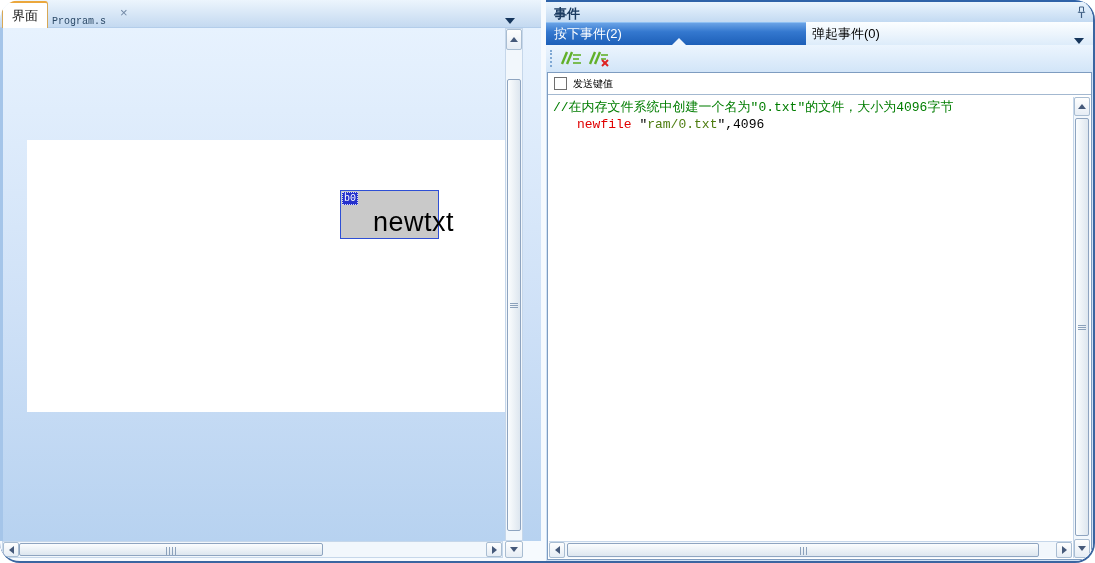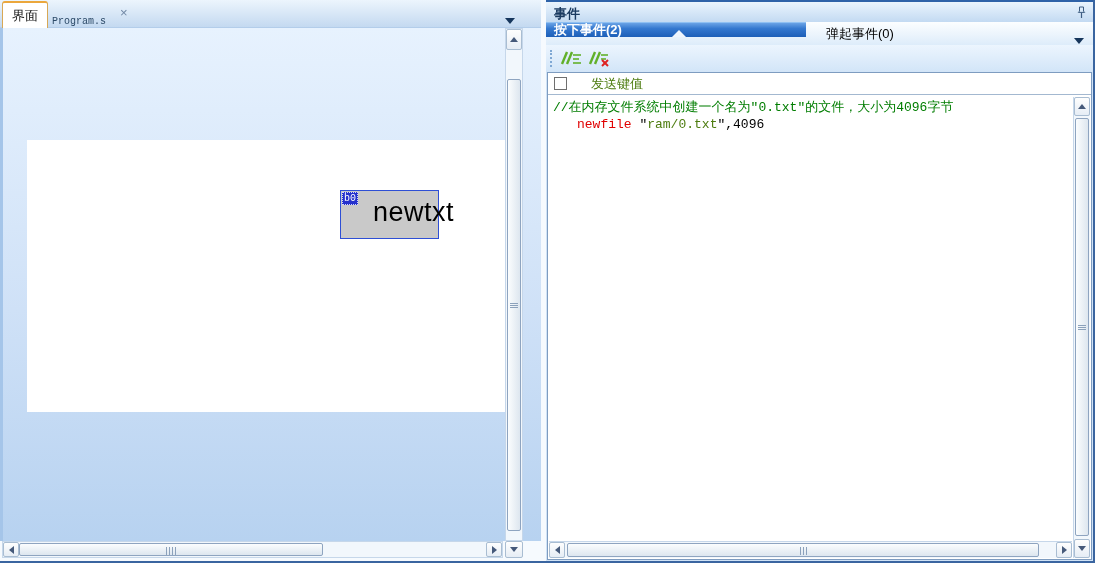--- a/index.html
+++ b/index.html
@@ -1,39 +1,39 @@
 <!DOCTYPE html>
 <html><head>
 <meta charset="utf-8">
 <style>
   * { margin:0; padding:0; box-sizing:border-box; }
   body { font-family:"Liberation Sans", sans-serif; background:#fff; }
   .app { position:relative; width:1095px; height:563px; background:#f6fafe; overflow:hidden;
-         border-right:2px solid #3a65a0; border-bottom:2px solid #3a65a0; }
+         border-right:2px solid #3a65a0; border-bottom:2px solid #3a65a0;border-radius:20px; }
 
   
   .left-panel { position:absolute; left:0; top:0; width:541px; height:561px; }
   .lp-tabbar { position:relative; height:28px; background:linear-gradient(180deg,#ecf5fd 0%,#c4d9f0 100%);
                border-bottom:1px solid #b3cdea; }
   .tab-active { position:absolute; left:2px; top:1px; height:27px; padding:0 9px; background:#fff;
                 border:1px solid #d8a855; border-bottom:none; border-top:2px solid #eba73c;
                 border-radius:3px 3px 0 0; font-size:13px; color:#101010; display:flex; align-items:center; }
   .tab-inactive { position:absolute; left:52px; top:16px; font-family:"Liberation Mono", monospace;
                   font-size:10px; color:#2c4a68; }
   .tab-close { position:absolute; left:120px; top:5px; color:#7188a5; font-size:13px; cursor:default; }
   .lp-dd { position:absolute; right:26px; top:10px; }
 
   .lp-canvas { position:absolute; left:0; top:28px; width:541px; height:513px;
                background:linear-gradient(180deg,#e7f2fe 0%,#cfe1f7 55%,#b7d2f0 100%); }
   .lp-canvas::before { content:""; position:absolute; left:0; top:0; width:3px; height:100%; background:#a5c5e9; }
 
   .page-canvas { position:absolute; left:27px; top:112px; width:479px; height:272px; background:#ffffff; }
 
   .widget-btn { position:absolute; left:313px; top:50px; width:99px; height:49px;
-                background:#c9c9c9; border:1px solid #2e4fd5; display:flex; align-items:flex-start; justify-content:center; }
+                background:#c9c9c9; border:1px solid #2e4fd5; display:flex; align-items:flex-end; justify-content:center; }
   .widget-label { font-size:27px; color:#000; padding-top:6px; letter-spacing:0.5px;margin-left:48px; }
   .widget-id { position:absolute; top:1px; left:1px; background:#2531cc; color:#fff;
                font-family:"Liberation Mono", monospace; font-size:10px; line-height:11px;
                padding:0 1px; border:1px dotted #cfd6ff; }
 
   
   .sb-btn { background:linear-gradient(180deg,#fefefe,#e6edf5); border:1px solid #a9bdd2; border-radius:2px;
             display:flex; align-items:center; justify-content:center; }
   .sb-track { background:#f2f7fc; position:relative; }
   .sb-thumb-v { position:absolute; left:1px; right:1px; background:linear-gradient(90deg,#fbfdfe,#dde6ef);
@@ -61,41 +61,41 @@
   .lp-corner .sb-btn { width:100%; height:100%; }
 
   
   .right-panel { position:absolute; left:546px; top:0; width:547px; height:561px; background:#cfe2f6; }
   .rp-titlebar { position:relative; height:22px; background:linear-gradient(180deg,#eaf4fd 0%,#c3daf2 100%);
                  border-top:2px solid #2e62a8;font-weight:bold; }
   .rp-title { position:absolute; left:8px; top:3px; font-size:13px; color:#1a3a60; }
   .rp-pin { position:absolute; right:6px; top:3px; }
 
   .rp-tabs { position:absolute; left:0; top:22px; width:100%; height:23px; background:linear-gradient(180deg,#fcfeff,#ddecfa); }
-  .rp-tab-sel { position:absolute; left:0; top:0; width:260px; height:15px; color:#fff; font-size:13px;
+  .rp-tab-sel { position:absolute; left:0; top:0; width:260px; height:23px; color:#fff; font-size:13px;
                 display:flex; align-items:center; padding-left:8px;
                 background:linear-gradient(180deg,#6aa3e6 0%,#3478cf 40%,#1d5fb8 100%);
-                border-top:1px solid #8fc0f2;font-weight:bold; }
+                border-top:1px solid #8fc0f2; }
   .rp-notch { position:absolute; left:126px; bottom:0; width:0; height:0;
               border-left:7px solid transparent; border-right:7px solid transparent; border-bottom:7px solid #eef5fd; }
   .rp-tab-unsel { position:absolute; left:260px; top:0; right:0; height:23px; color:#000; font-size:13px;
-                  display:flex; align-items:center; padding-left:20px; }
+                  display:flex; align-items:center; padding-left:6px; }
   .rp-dd { position:absolute; right:9px; top:8px; }
 
   .rp-toolbar { position:absolute; left:0; top:45px; width:100%; height:27px;
                 background:linear-gradient(180deg,#ecf5fe 0%,#d2e5f8 100%); }
   .tb-handle { position:absolute; left:4px; top:5px; width:0; height:17px; border-left:2px dotted #7fa8d4; }
   .tb-icon { position:absolute; top:4px; width:24px; height:19px; }
   .tb-icon-1 { left:13px; } .tb-icon-2 { left:41px; }
 
   .rp-content { position:absolute; left:1px; top:72px; width:545px; height:488px; background:#fff;
                 border:1px solid #7e9cc0; }
   .cb-row { height:22px; border-bottom:1px solid #a3b8d0; display:flex; align-items:center; padding-left:6px; }
   .checkbox { width:13px; height:13px; background:#fff; border:1px solid #6f6f6f; }
-  .cb-label { margin-left:24px; font-size:13px; color:#4d7c0f; }
+  .cb-label { margin-left:6px; font-size:10px; color:#000000; }
 
   .code-area { position:absolute; left:0; top:23px; right:18px; bottom:18px; padding:3px 5px;
                font-family:"Liberation Mono","DejaVu Sans Mono", monospace; font-size:13px; line-height:17px;
                white-space:nowrap; overflow:hidden; }
   .c-comment { color:#007d00; }
   .c-kw { color:#e00000;margin-left:24px; }
   .c-str { color:#4d7c0f; }
   .c-plain { color:#000; }
 
   .rp-vsb { position:absolute; right:1px; top:24px; bottom:1px; width:17px; background:#eef4fb;

